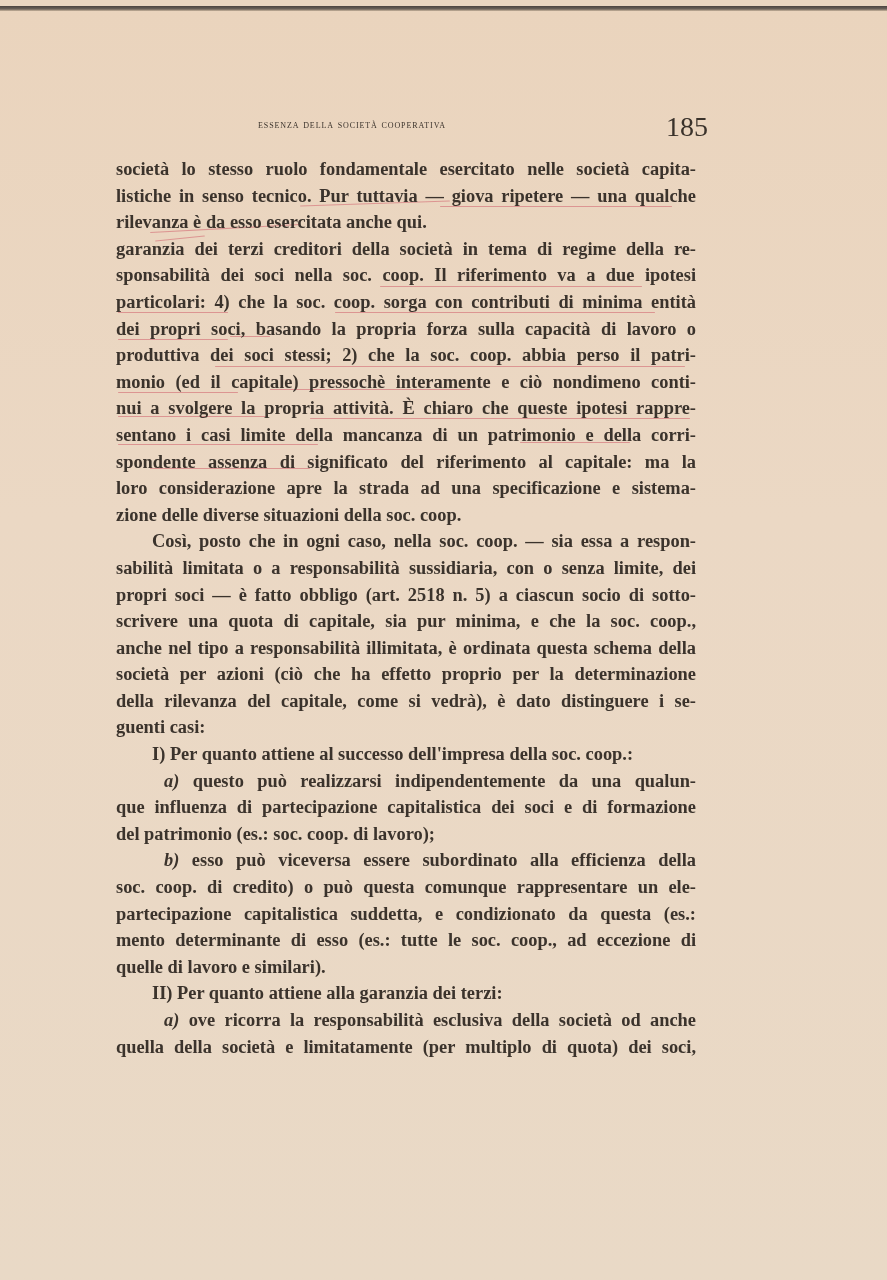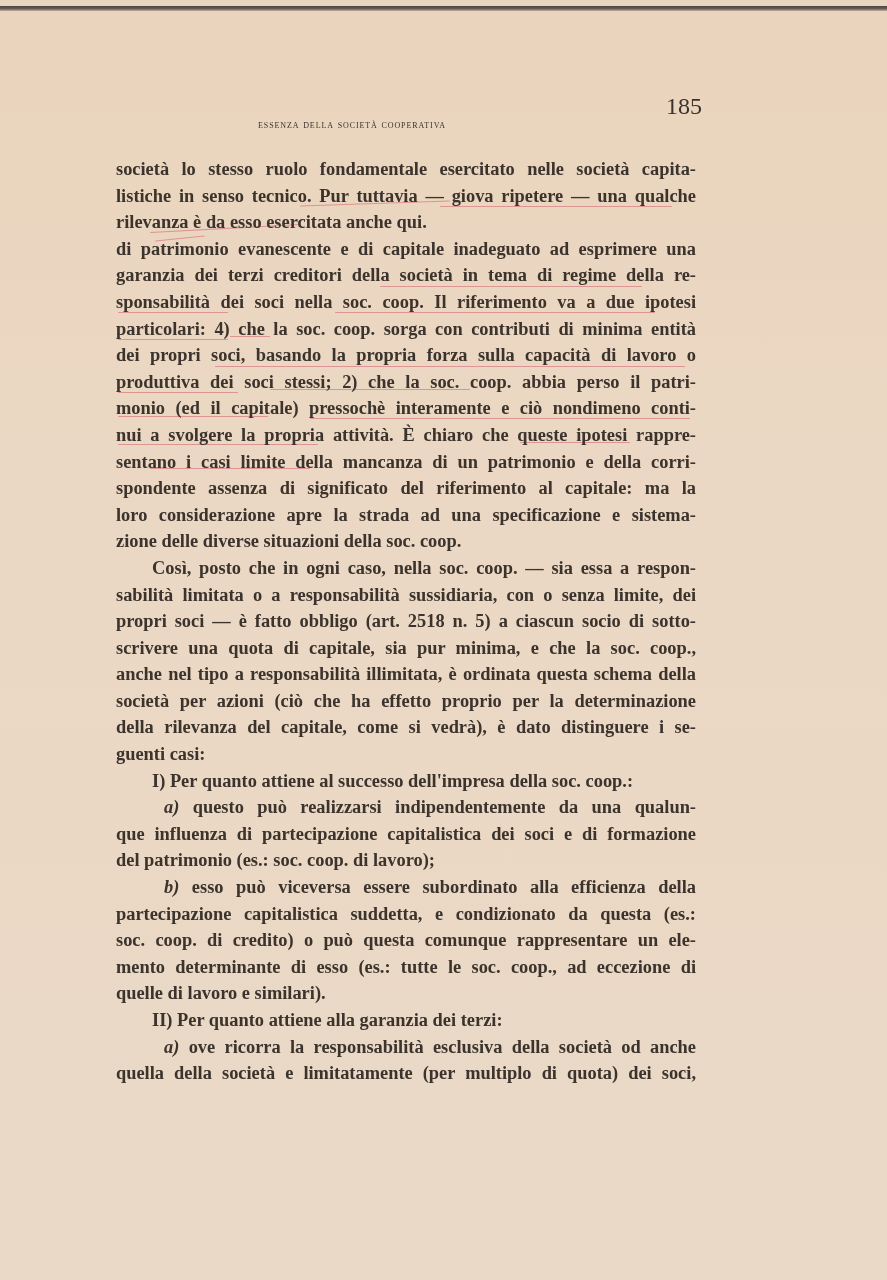--- a/index.html
+++ b/index.html
@@ -19,22 +19,22 @@
     position: absolute; left: 0; top: 0; width: 887px; height: 5px;
     background: linear-gradient(180deg, #4a4440 0%, #6b625a 60%, #c9b49c 100%);
   }
   .running-head {
     position: absolute; top: 112px; left: 258px;
     font-size: 11.5px; letter-spacing: 0.9px;
     color: #3a322b; font-variant: small-caps; text-transform: lowercase;
   }
   .running-head .rh-text { font-variant: small-caps; }
   .page-number {
-    position: absolute; top: 87px; left: 666px;
-    font-size: 24px; color: #3a322b;
+    position: absolute; top: 105px; left: 666px;
+    font-size: 28px; color: #3a322b;
   }
   .body-text {
     position: absolute; left: 116px; top: 150px; width: 580px;
     font-size: 18.4px; line-height: 26.6px;
     text-align: justify;
   }
   .line {
     display: block; white-space: nowrap; height: 26.6px;
     text-align-last: justify; text-align: justify; font-weight: bold;
   }
@@ -73,21 +73,20 @@
   <div class="underline-mark" style="left:118px;top:410px;width:150px;"></div>
   <div class="underline-mark" style="left:310px;top:412px;width:380px;"></div>
   <div class="underline-mark" style="left:118px;top:438px;width:200px;"></div>
   <div class="underline-mark" style="left:520px;top:436px;width:110px;"></div>
   <div class="underline-mark" style="left:150px;top:462px;width:160px;"></div>
 
   <div class="body-text">
     <span class="line">società lo stesso ruolo fondamentale esercitato nelle società capita-</span>
     <span class="line">listiche in senso tecnico. Pur tuttavia — giova ripetere — una qualche</span>
     <span class="line last">rilevanza è da esso esercitata anche qui.</span>
-    <span class="line">di patrimonio evanescente e di capitale inadeguato ad esprimere una</span>
     <span class="line">garanzia dei terzi creditori della società in tema di regime della re-</span>
     <span class="line">sponsabilità dei soci nella soc. coop. Il riferimento va a due ipotesi</span>
     <span class="line">particolari: 4) che la soc. coop. sorga con contributi di minima entità</span>
     <span class="line">dei propri soci, basando la propria forza sulla capacità di lavoro o</span>
     <span class="line">produttiva dei soci stessi; 2)  che la soc. coop. abbia perso il patri-</span>
     <span class="line">monio (ed il capitale) pressochè interamente e ciò nondimeno conti-</span>
     <span class="line">nui a svolgere la propria attività. È chiaro che queste ipotesi rappre-</span>
     <span class="line">sentano i casi limite della mancanza di un patrimonio e della corri-</span>
     <span class="line">spondente assenza di significato del riferimento al capitale: ma la</span>
     <span class="line">loro considerazione apre la strada ad una specificazione e sistema-</span>
@@ -98,21 +97,21 @@
     <span class="line">scrivere una quota di capitale, sia pur minima, e che la soc. coop.,</span>
     <span class="line">anche nel tipo a responsabilità illimitata, è ordinata questa schema della</span>
     <span class="line">società per azioni (ciò che ha effetto proprio per la determinazione</span>
     <span class="line">della rilevanza del capitale, come si vedrà), è dato distinguere i se-</span>
     <span class="line last">guenti casi:</span>
     <span class="line last indent">I) Per quanto attiene al successo dell'impresa della soc. coop.:</span>
     <span class="line indent2"><span class="it">a)</span> <span>questo può realizzarsi indipendentemente da una qualun-</span></span>
     <span class="line">que influenza di partecipazione capitalistica dei soci e di formazione</span>
     <span class="line last">del patrimonio (es.: soc. coop. di lavoro);</span>
     <span class="line indent2"><span class="it">b)</span> <span>esso può viceversa essere subordinato alla efficienza della</span></span>
+    <span class="line">soc. coop. di credito) o può questa comunque rappresentare un ele-</span>
     <span class="line">partecipazione capitalistica suddetta, e condizionato da questa (es.:</span>
-    <span class="line">soc. coop. di credito) o può questa comunque rappresentare un ele-</span>
     <span class="line">mento determinante di esso (es.: tutte le soc. coop., ad eccezione di</span>
     <span class="line last">quelle di lavoro e similari).</span>
     <span class="line last indent">II) Per quanto attiene alla garanzia dei terzi:</span>
     <span class="line indent2"><span class="it">a)</span> <span>ove ricorra la responsabilità esclusiva della società od anche</span></span>
     <span class="line">quella della società e limitatamente (per multiplo di quota) dei soci,</span>
   </div>
 </div>
 
 </body></html>

